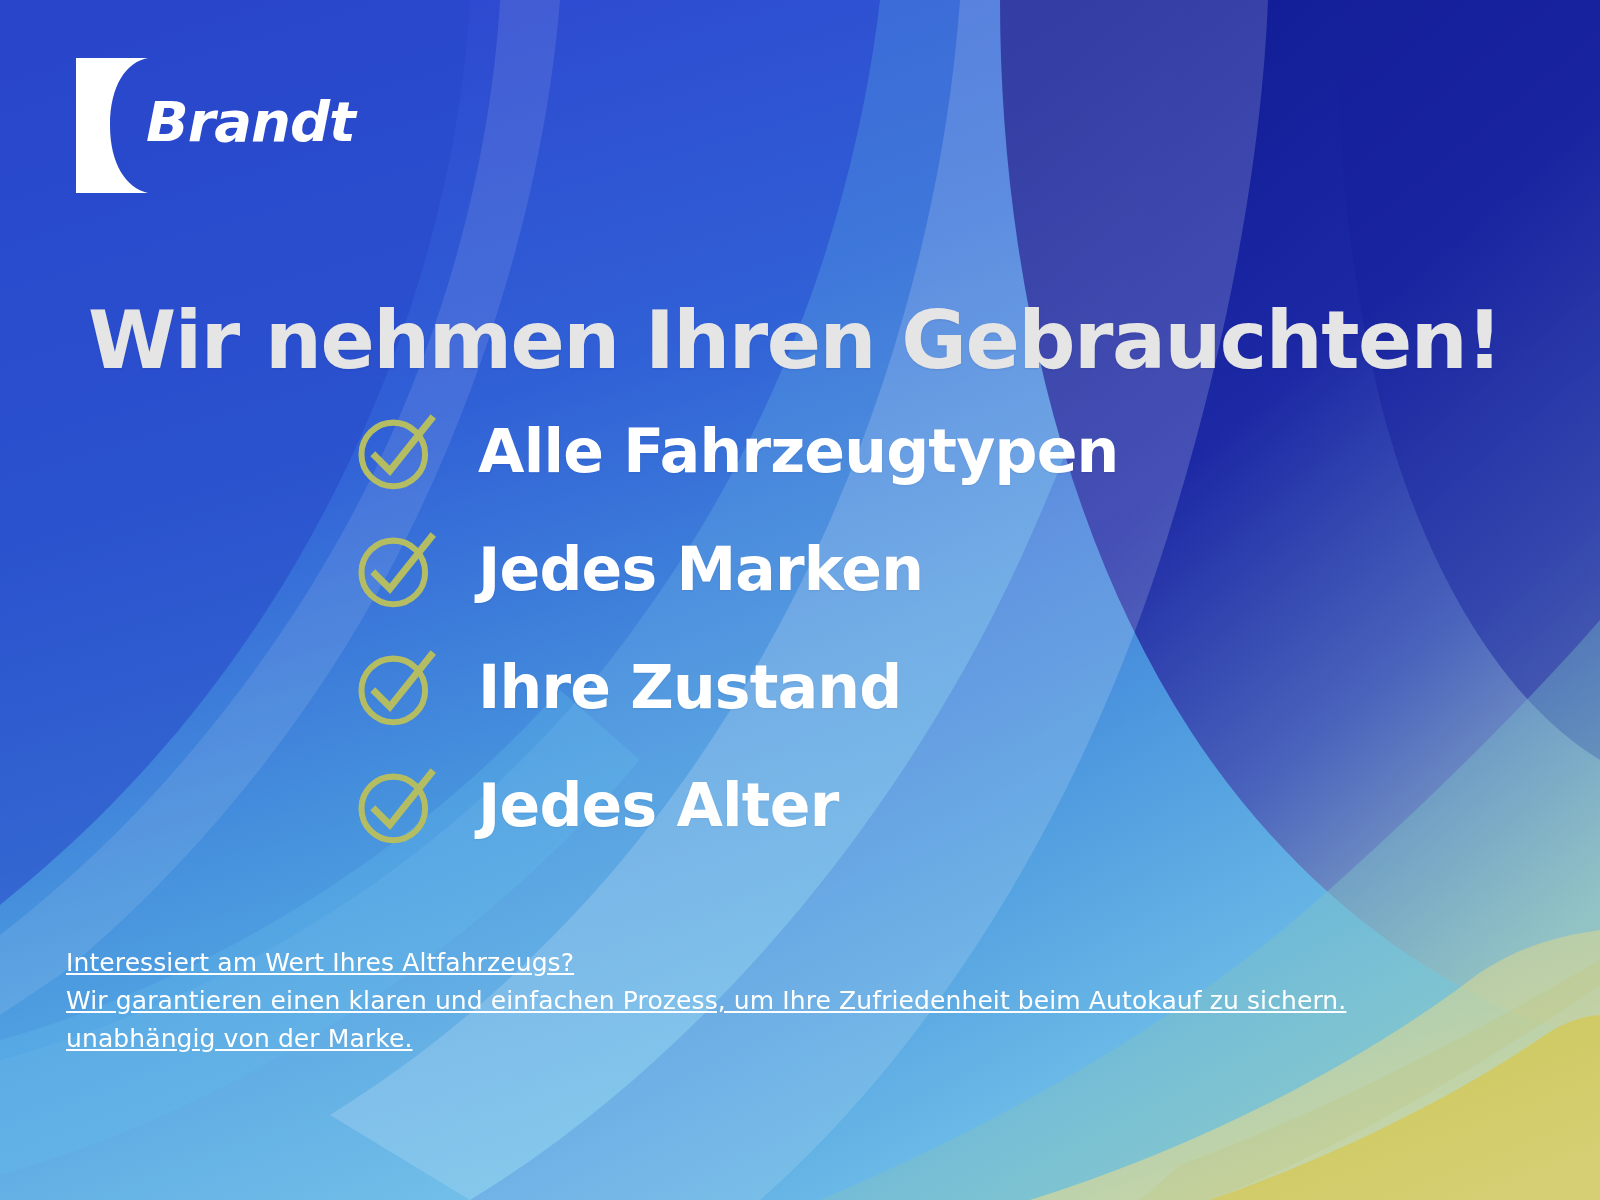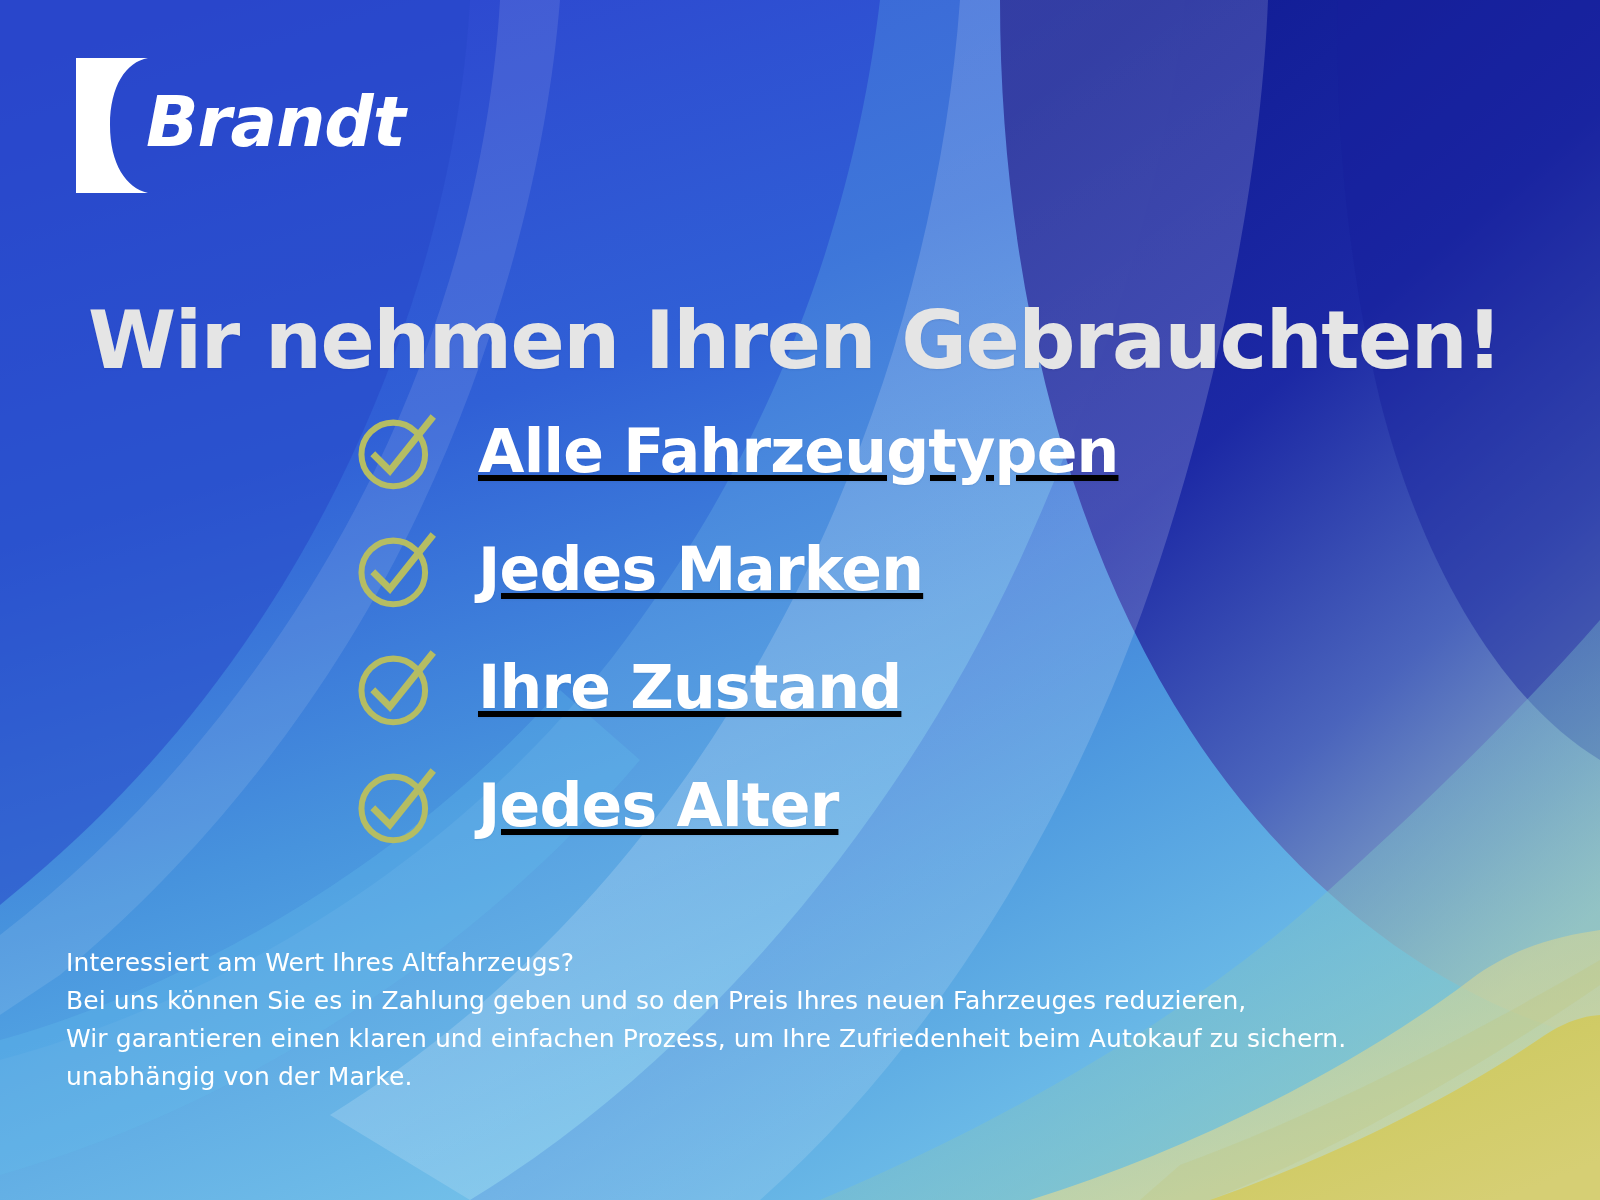--- a/index.html
+++ b/index.html
@@ -46,21 +46,21 @@
   }
   #logo-mark {
     width: 80px;
     height: 135px;
     flex: 0 0 auto;
     display: block;
   }
   #logo-wordmark {
     color: #ffffff;
     font-family: "DejaVu Sans", sans-serif;
-    font-size: 69px;
+    font-size: 56px;
     font-weight: 700;
     font-style: italic;
     letter-spacing: -1px;
     line-height: 1;
     margin-left: -4px;
     padding-bottom: 6px;
     white-space: nowrap;
   }
 
   
@@ -79,21 +79,20 @@
   }
 
   
   #benefits {
     position: absolute;
     left: 352px;
     top: 392px;
     list-style: none;
     margin: 0;
     padding: 0;
-    text-decoration: underline;
   }
   .benefit-row {
     display: flex;
     align-items: center;
     height: 118px;
   }
   .check-icon {
     width: 86px;
     height: 86px;
     flex: 0 0 auto;
@@ -120,20 +119,21 @@
     color: #ffffff;
     font-family: "DejaVu Sans", sans-serif;
     font-size: 25px;
     font-weight: 400;
     line-height: 38px;
     letter-spacing: 0.1px;
   }
   #footer-text .para-line {
     display: block;
     white-space: nowrap;
+    text-decoration: underline;
   }
 </style>
 </head>
 <body>
 
 <div id="poster">
 
   <svg id="bg-art" viewBox="0 0 1600 1200" preserveAspectRatio="none" xmlns="http://www.w3.org/2000/svg">
     <defs>
 
@@ -289,19 +289,18 @@
         <svg class="check-icon" viewBox="0 0 100 100" xmlns="http://www.w3.org/2000/svg">
           <circle cx="48" cy="54" r="37" fill="none" stroke="#b5bd63" stroke-width="7"></circle>
           <path d="M 27,56 L 44,73 L 92,13" fill="none" stroke="#b5bd63" stroke-width="8" stroke-linecap="square" stroke-linejoin="miter"></path>
         </svg>
         <span class="benefit-label">Jedes Alter</span>
       </li>
     </ul>
 
     <div id="footer-text">
       <span class="para-line">Interessiert am Wert Ihres Altfahrzeugs?</span>
-      <span class="para-line">Bei uns können Sie es in Zahlung geben und so den Preis Ihres neuen Fahrzeuges reduzieren,</span>
       <span class="para-line">Wir garantieren einen klaren und einfachen Prozess, um Ihre Zufriedenheit beim Autokauf zu sichern.</span>
       <span class="para-line">unabhängig von der Marke.</span>
     </div>
 
   </div>
 </div>
 
 </body></html>

